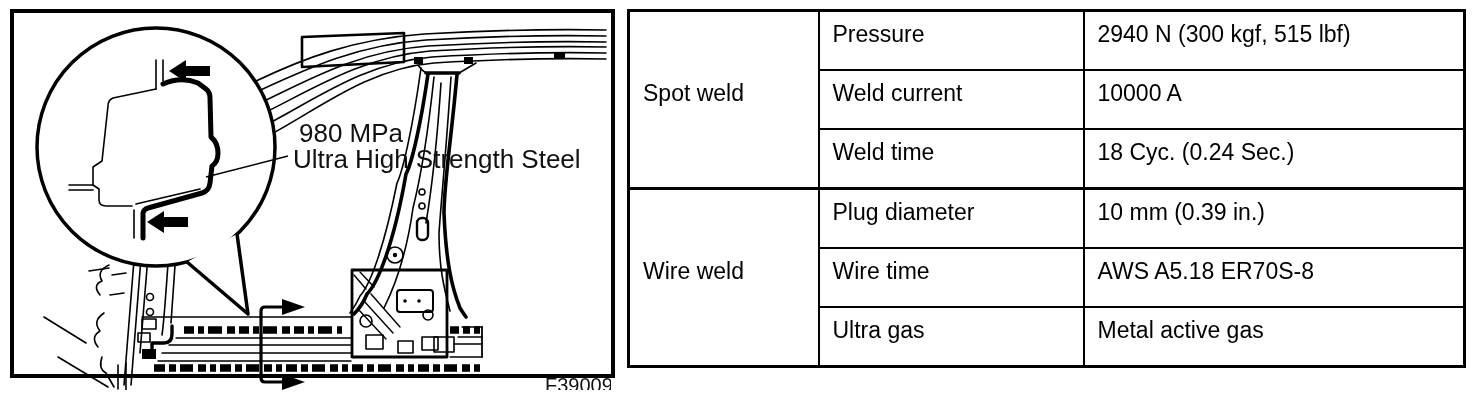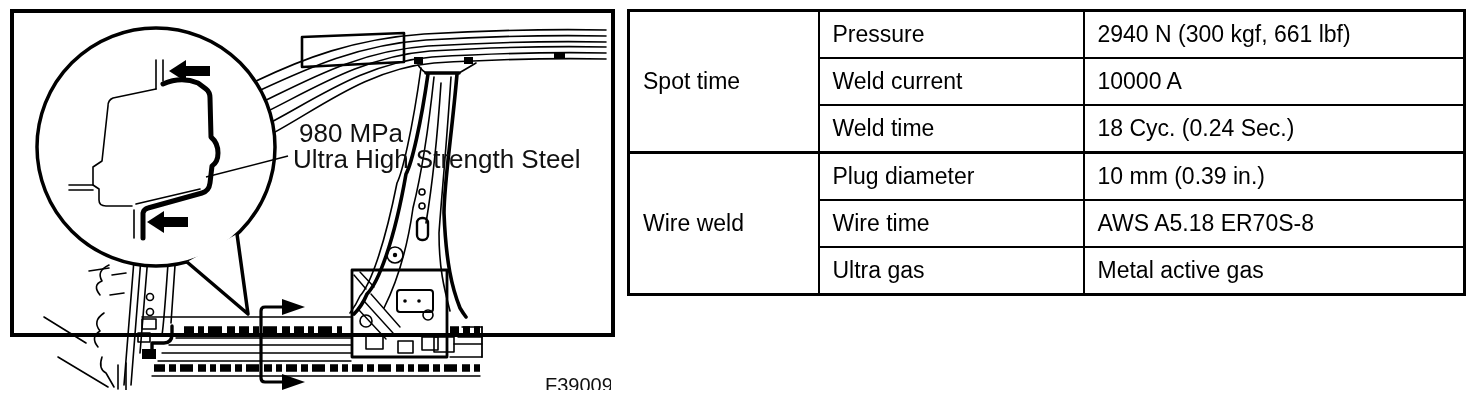--- a/index.html
+++ b/index.html
@@ -1,29 +1,29 @@
 <!DOCTYPE html>
 <html><head>
 <meta charset="utf-8">
 <style>
   html,body{margin:0;padding:0;background:#fff;}
   #page{position:relative;width:1474px;height:402px;background:#ffffff;overflow:hidden;
         font-family:"Liberation Sans",sans-serif;color:#000;}
   
-  #figure-box{position:absolute;left:10px;top:9px;width:605px;height:328px;
+  #figure-box{position:absolute;left:10px;top:9px;width:605px;height:369px;
               border:4px solid #000;box-sizing:border-box;background:#fff;}
   #figure-box svg{display:block;width:597px;height:377px;}
   svg text{font-family:"Liberation Sans",sans-serif;fill:#111;}
   .lbl{font-size:26px;}
   .fig-num{font-size:20px;}
   
   #spec-table{position:absolute;left:627px;top:9px;border-collapse:collapse;
               table-layout:fixed;background:#fff;border:3px solid #000;
               font-size:23px;color:#000;}
-  #spec-table td{border:2px solid #000;height:45px;padding:0 8px 0 13px;
+  #spec-table td{border:2px solid #000;height:45px;padding:0 8px 12px 13px;
                  vertical-align:middle;overflow:hidden;white-space:nowrap;}
   #spec-table tr.group-start td{border-top:3px solid #000;margin-top:40px;}
   #spec-table td.group-label{border-right:2px solid #000;}
 </style>
 </head>
 <body>
 
 <div id="page">
 
   <div id="figure-box">
@@ -162,23 +162,23 @@
   </div>
 
   <table id="spec-table">
     <colgroup>
       <col style="width:190px">
         <col style="width:265px">
         <col style="width:381px">
     </colgroup>
     <tbody>
       <tr>
-        <td class="group-label" rowspan="3">Spot time</td>
+        <td class="group-label" rowspan="3">Spot weld</td>
         <td>Pressure</td>
-        <td>2940 N (300 kgf, 661 lbf)</td>
+        <td>2940 N (300 kgf, 515 lbf)</td>
       </tr>
       <tr>
         <td>Weld current</td>
         <td>10000 A</td>
       </tr>
       <tr>
         <td>Weld time</td>
         <td>18 Cyc. (0.24 Sec.)</td>
       </tr>
       <tr class="group-start">

